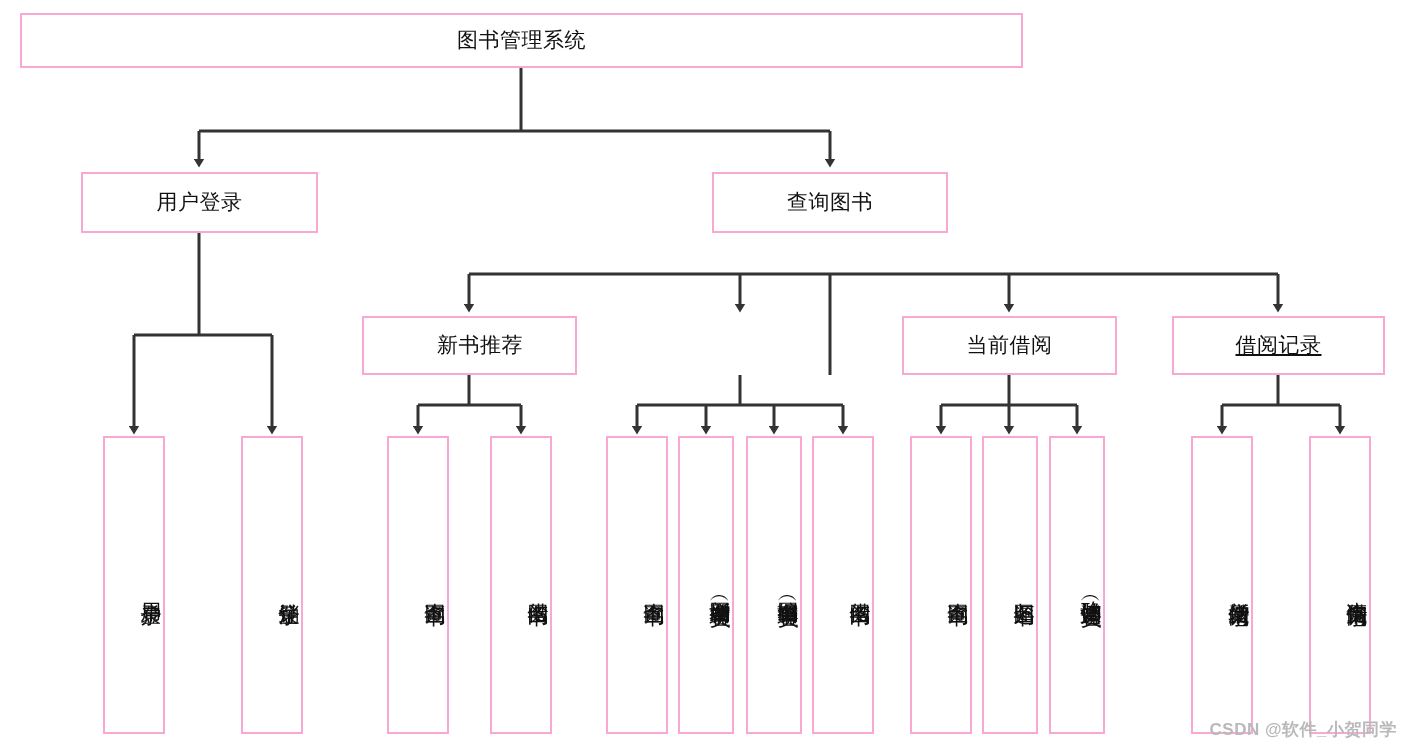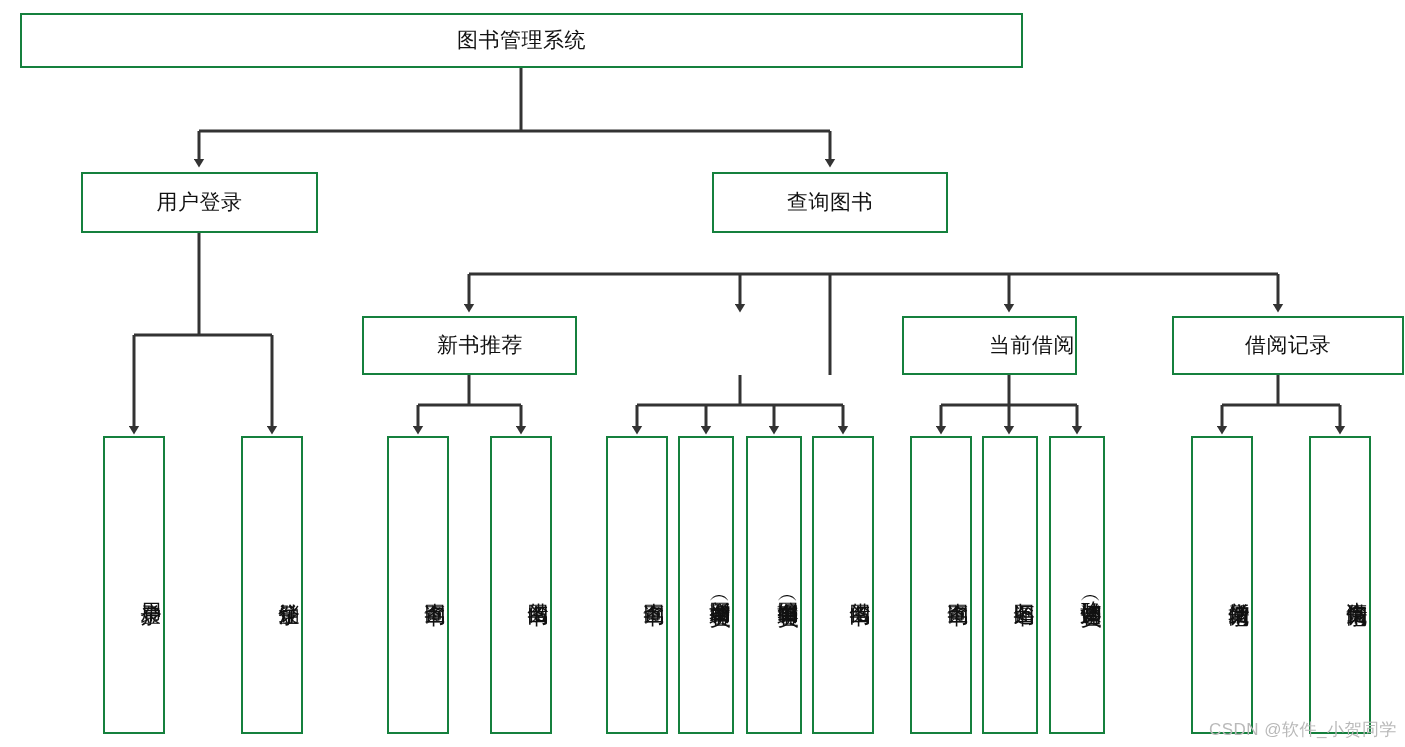--- a/index.html
+++ b/index.html
@@ -22,21 +22,21 @@
     left: 0;
     top: 0;
     width: 1405px;
     height: 747px;
     pointer-events: none;
   }
   .node {
     position: absolute;
     box-sizing: border-box;
     background: #ffffff;
-    border: 2px solid #15803d;
+    border: 2px solid #f9a8d4;
     display: flex;
     align-items: center;
     justify-content: center;
     color: #111111;
     line-height: 1.18;
     text-align: center;
   }
   .node.h {
     font-size: 21px;
     letter-spacing: 0.5px;
@@ -57,20 +57,21 @@
     white-space: normal;
   }
   .watermark {
     position: absolute;
     right: 8px;
     bottom: 6px;
     font-size: 17px;
     color: #b9b9b9;
     letter-spacing: 0.5px;
     white-space: nowrap;
+    font-weight: bold;
   }
 </style>
 </head>
 <body>
 
 <div id="canvas">
 
   <svg class="wires" viewBox="0 0 1405 747">
     <defs>
       <marker id="arrow" markerWidth="10" markerHeight="11" refX="1.5" refY="5.5" orient="auto" markerUnits="userSpaceOnUse">
@@ -128,24 +129,24 @@
   <div class="node h" style="left:81px; top:172px; width:237px; height:61px;">
     <span class="txt">用户登录</span>
   </div>
   <div class="node h" style="left:712px; top:172px; width:236px; height:61px;">
     <span class="txt">查询图书</span>
   </div>
 
   <div class="node h" style="left:362px; top:316px; width:215px; height:59px;padding-left:21px;">
     <span class="txt">新书推荐</span>
   </div>
-  <div class="node h" style="left:902px; top:316px; width:175px; height:59px;justify-content:flex-end;">
+  <div class="node h" style="left:902px; top:316px; width:215px; height:59px;">
     <span class="txt">当前借阅</span>
   </div>
-  <div class="node h" style="left:1172px; top:316px; width:232px; height:59px;">
+  <div class="node h" style="left:1172px; top:316px; width:213px; height:59px;text-decoration:underline;">
     <span class="txt">借阅记录</span>
   </div>
 
   <div class="node v" style="left:103px; top:436px; width:62px; height:298px;">
     <span class="txt">用户登录</span>
   </div>
   <div class="node v" style="left:241px; top:436px; width:62px; height:298px;">
     <span class="txt">注销登录</span>
   </div>
 

